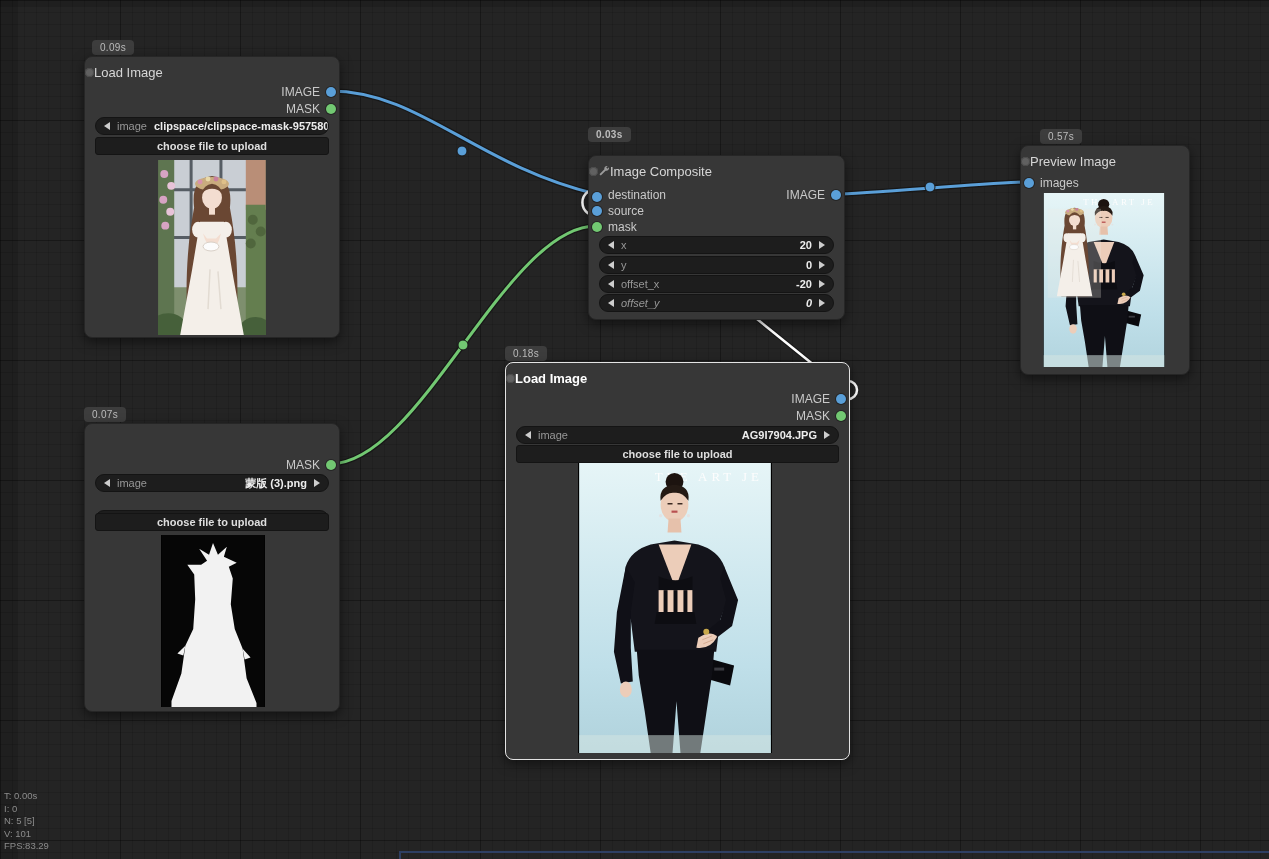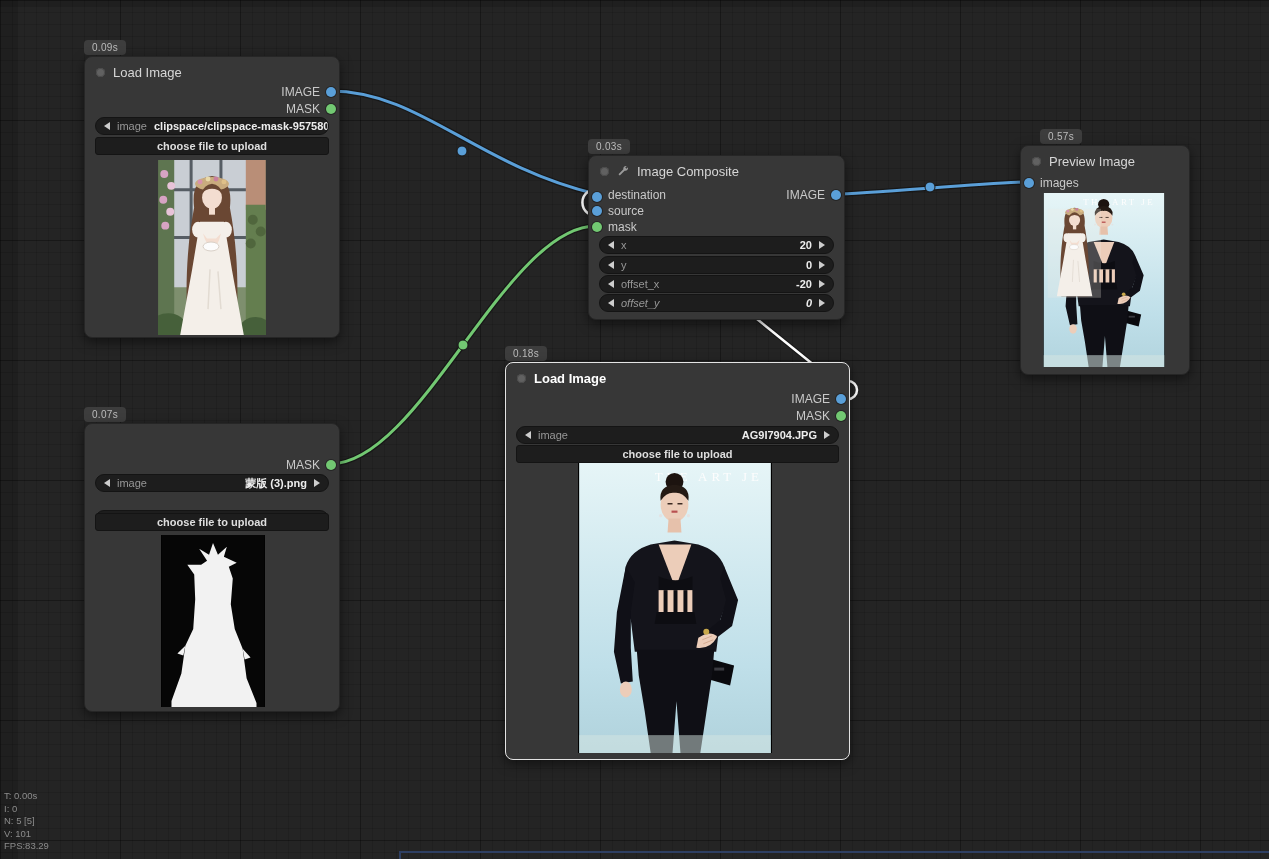--- a/index.html
+++ b/index.html
@@ -19,21 +19,21 @@
   #wires{position:absolute;left:0;top:0;z-index:1;}
   .node{
     position:absolute;z-index:2;background:#373737;border:1px solid #262626;border-radius:8px;
     box-shadow:0 4px 12px rgba(0,0,0,.5);color:#cfcfcf;
   }
   .node.selected{border:1.5px solid #e3e3e3;}
   .badge{
     position:absolute;z-index:2;background:#3d3d3d;color:#bdbdbd;font-size:10px;
     padding:2px 8px;border-radius:4px;letter-spacing:.3px;
   }
-  .ntitle{position:absolute;left:0;right:0;top:6px;height:18px;display:flex;align-items:center;gap:8px;padding-left:11px;
+  .ntitle{position:absolute;left:0;right:0;top:6px;height:18px;display:flex;align-items:center;gap:0;
     font-size:13px;color:#d6d6d6;white-space:nowrap;}
   .node.selected .ntitle{color:#fff;font-weight:700;}
   .tdot{width:9px;height:9px;border-radius:50%;background:#616161;box-shadow:inset 0 0 0 1px #4b4b4b;flex:0 0 auto;}
   .port{position:absolute;display:flex;align-items:center;gap:6px;height:14px;font-size:12px;color:#c9c9c9;white-space:nowrap;}
   .port.out{right:3px;}
   .port.in{left:3px;}
   .pdot{width:10px;height:10px;border-radius:50%;flex:0 0 auto;box-shadow:0 0 0 1px rgba(0,0,0,.35);}
   .pdot.blue{background:#5a9fd8;}
   .pdot.green{background:#72c872;}
   .widget{
@@ -76,21 +76,21 @@
     <circle cx="930" cy="187" r="5" fill="#5a9fd8" stroke="#171717" stroke-width="1"></circle>
 
     <path d="M757,319 L846,391" stroke="#171717" stroke-width="4.5" fill="none"></path>
     <path d="M757,319 L846,391" stroke="#ffffff" stroke-width="2.5" fill="none"></path>
     <path d="M599,190 A13,13 0 1 0 599,215" stroke="#ffffff" stroke-width="2.5" fill="none"></path>
     <path d="M848,381 A9,9 0 0 1 848,399" stroke="#ffffff" stroke-width="2.5" fill="none"></path>
 
     <path d="M400,859 L400,852 L1269,852" stroke="#2e3f63" stroke-width="2" fill="none"></path>
   </svg>
 
-  <div class="badge" style="left:84px;top:40px;">0.09s</div>
+  <div class="badge" style="left:92px;top:40px;">0.09s</div>
   <div class="node" style="left:84px;top:56px;width:254px;height:280px;">
     <div class="ntitle">
       <span class="tdot"></span>
       <span>Load Image</span>
     </div>
     <div class="port out" style="top:28px;">
       <span>IMAGE</span>
       <span class="pdot blue"></span>
     </div>
     <div class="port out" style="top:45px;">
@@ -167,21 +167,21 @@
     <div class="upload-btn" style="top:89px;">choose file to upload</div>
     <div class="img-frame" style="left:76px;top:111px;width:104px;height:172px;">
       <svg width="104" height="172" viewBox="0 0 104 174">
         <rect width="104" height="174" fill="#060606"></rect>
         <path d="M46 26 L38 14 L48 20 L52 8 L57 20 L66 12 L63 22 L76 28 L68 32 L72 44 L70 70 L74 95 L82 115 L86 145 L96 170 L96 174 L10 174 L10 168 L20 140 L24 112 L32 95 L34 65 L33 40 L26 30 L40 30 Z" fill="#f2f2f2"></path>
         <path d="M24 112 L16 120 L22 122 Z M82 115 L90 124 L84 126 Z" fill="#f2f2f2"></path>
       </svg>
     </div>
   </div>
 
-  <div class="badge" style="left:588px;top:139px;">0.03s</div>
+  <div class="badge" style="left:588px;top:127px;font-weight:bold;">0.03s</div>
   <div class="node" style="left:588px;top:155px;width:255px;height:163px;">
     <div class="ntitle">
       <span class="tdot"></span>
       <span class="wrench">
         <svg width="12" height="12" viewBox="0 0 16 16">
             <path d="M12 1.3a3.6 3.6 0 0 0-3.5 4.5L2 12.3 3.7 14l6.5-6.5A3.6 3.6 0 0 0 14.6 3l-2 2-1.6-1.6 2-2A3.6 3.6 0 0 0 12 1.3z" fill="#9b9b9b"></path>
           </svg>
       </span>
       <span>Image Composite</span>
     </div>

